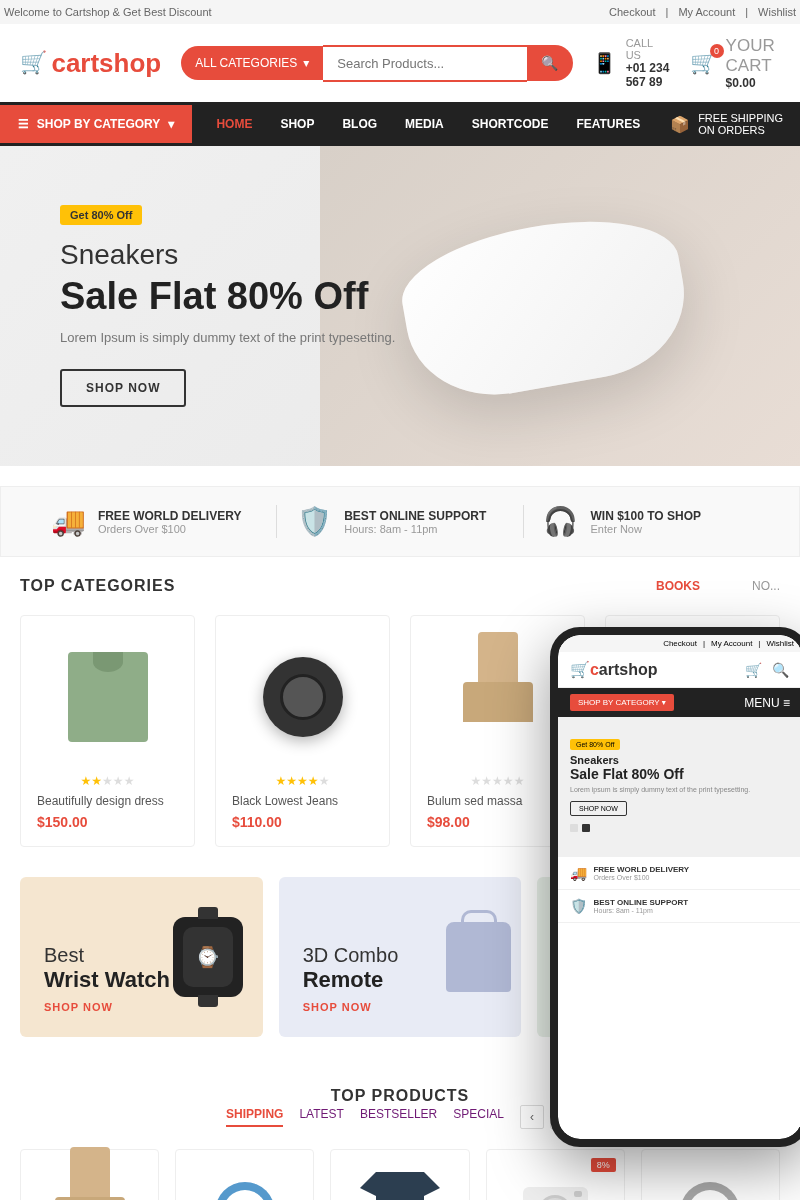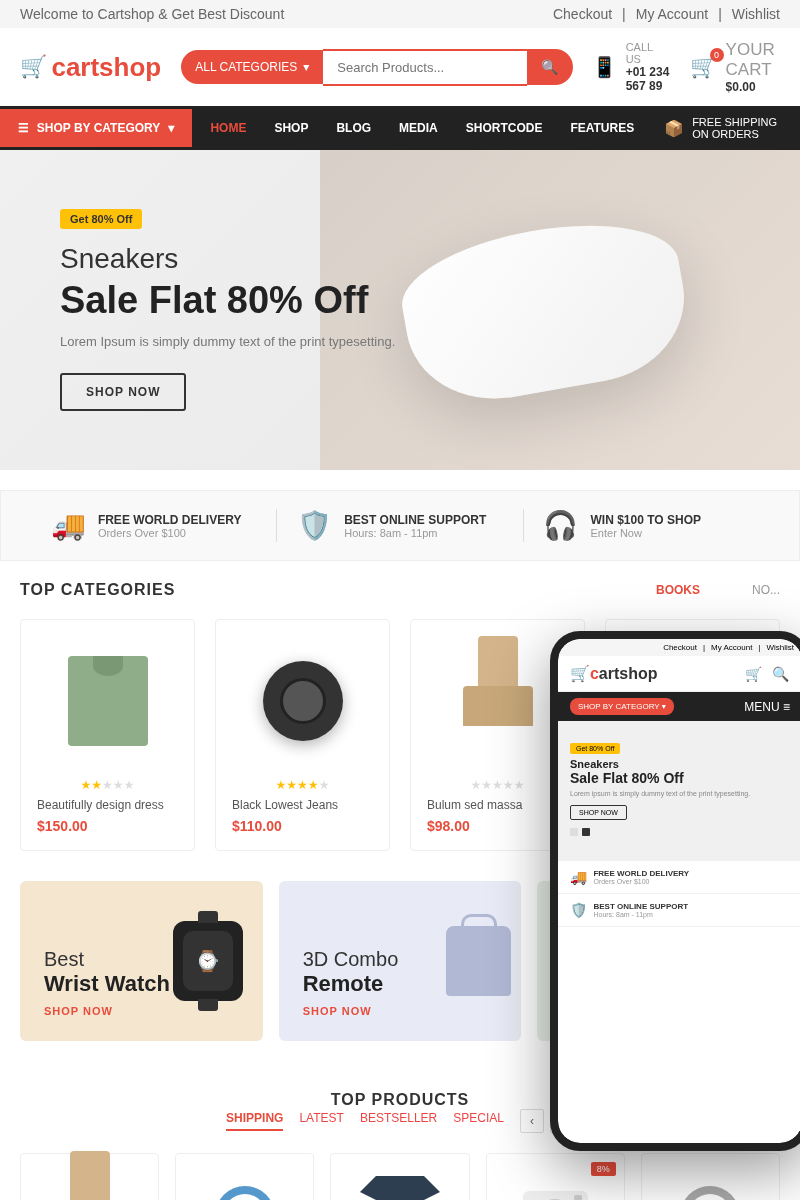--- a/index.html
+++ b/index.html
@@ -1,23 +1,23 @@
 <!DOCTYPE html>
 <html><head>
   <meta charset="utf-8">
   <style>
     * { margin: 0; padding: 0; box-sizing: border-box; }
     body { font-family: Arial, sans-serif; width: 800px; background: #fff; overflow-x: hidden; }
 
     
     .top-bar {
       background: #f5f5f5;
-      font-size: 14px;
+      font-size: 11px;
       color: #666;
-      padding: 6px 20px;
+      padding: 6px 4px;
       display: flex;
       justify-content: space-between;
       align-items: center;
     }
     .top-bar-right { display: flex; gap: 10px; }
     .top-bar-right span { cursor: pointer; color: #666; }
     .top-bar-divider { color: #ccc; }
 
     
     .header {
@@ -132,21 +132,21 @@
       display: flex;
       align-items: center;
       gap: 8px;
       cursor: pointer;
       white-space: nowrap;
     }
     .nav-links {
       display: flex;
       align-items: center;
       flex: 1;
-      padding-left: 4px;
+      padding-left: 10px;
     }
     .nav-link {
       color: #fff;
       text-decoration: none;
       padding: 12px 14px;
       font-size: 12px;
       font-weight: bold;
       cursor: pointer;
     }
     .nav-link.active { color: #e74c3c; }
@@ -405,21 +405,21 @@
     }
     .mobile-logo { font-size: 16px; font-weight: bold; color: #333; }
     .mobile-logo span { color: #e74c3c; }
     .mobile-nav {
       background: #222;
       padding: 6px 12px;
       display: flex;
       align-items: center;
       justify-content: space-between;
     }
-    .mobile-nav-cat { background: #e74c3c; color: #fff; font-size: 8px; padding: 4px 8px; border-radius: 8px; }
+    .mobile-nav-cat { background: #e74c3c; color: #fff; font-size: 8px; padding: 4px 8px; border-radius: 2px; }
     .mobile-nav-menu { color: #fff; font-size: 12px; }
     .mobile-hero {
       background: #f0f0f0;
       padding: 16px 12px;
       height: 140px;
       position: relative;
     }
     .mobile-hero-badge { background: #ffc107; font-size: 7px; padding: 2px 6px; display: inline-block; margin-bottom: 4px; border-radius: 2px; }
     .mobile-hero-title { font-size: 14px; font-weight: bold; color: #222; }
     .mobile-hero-sub { font-size: 11px; font-weight: bold; color: #222; }
@@ -436,21 +436,21 @@
     
     .products-section { padding: 20px 20px 0; }
     .products-header {
       display: flex;
       align-items: center;
       justify-content: space-between;
       margin-bottom: 20px;
       flex-direction: column;
     }
     .products-tabs { display: flex; gap: 16px; }
-    .products-tab { font-size: 12px; color: #ef4444; cursor: pointer; padding-bottom: 4px; }
+    .products-tab { font-size: 12px; color: #701a75; cursor: pointer; padding-bottom: 4px; }
     .products-tab.active { color: #e74c3c; font-weight: bold; border-bottom: 2px solid #e74c3c; }
     .nav-arrows { display: flex; gap: 6px; }
     .nav-arrow { width: 24px; height: 24px; border: 1px solid #ddd; background: #fff; display: flex; align-items: center; justify-content: center; cursor: pointer; font-size: 12px; color: #666; border-radius: 2px; }
 
     .top-products-grid {
       display: grid;
       grid-template-columns: repeat(5, 1fr);
       gap: 16px;
     }
     .tp-card {

